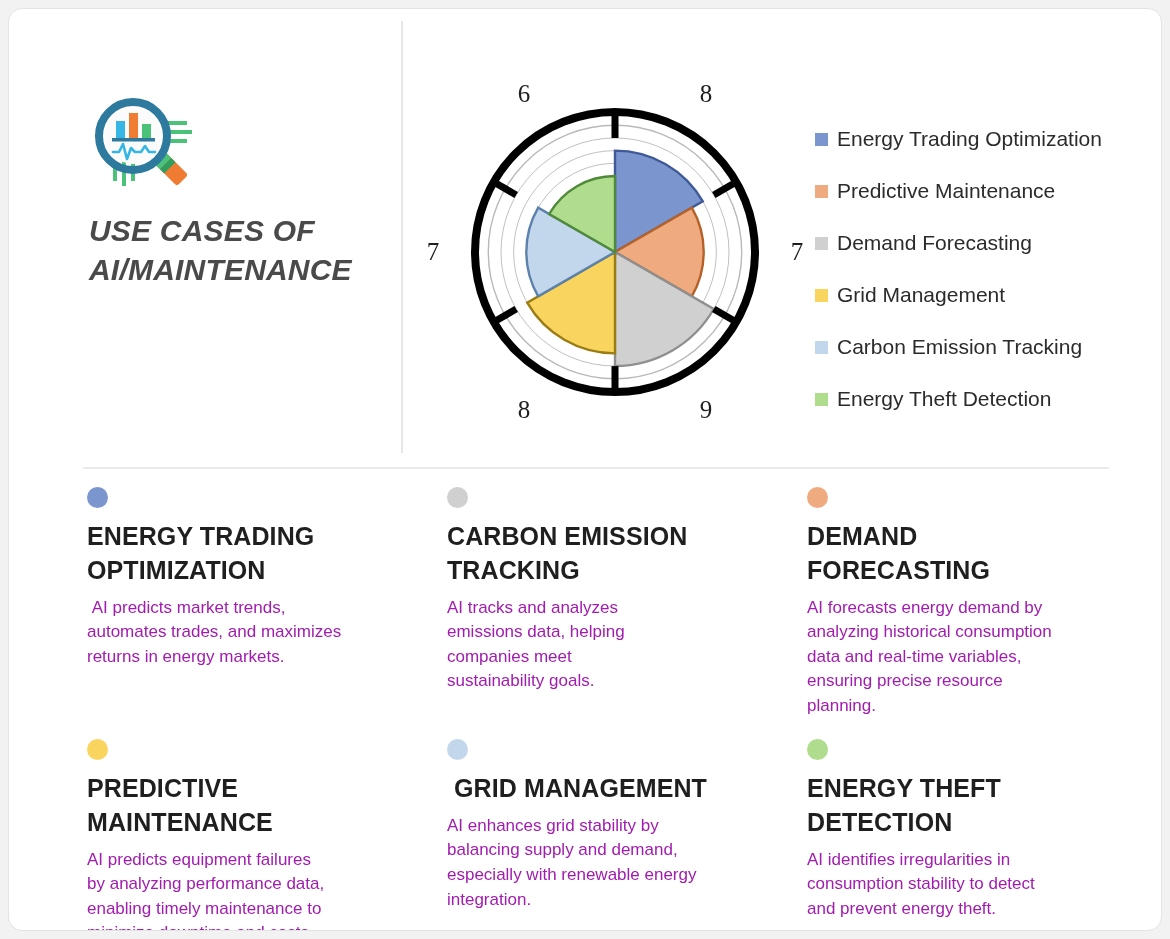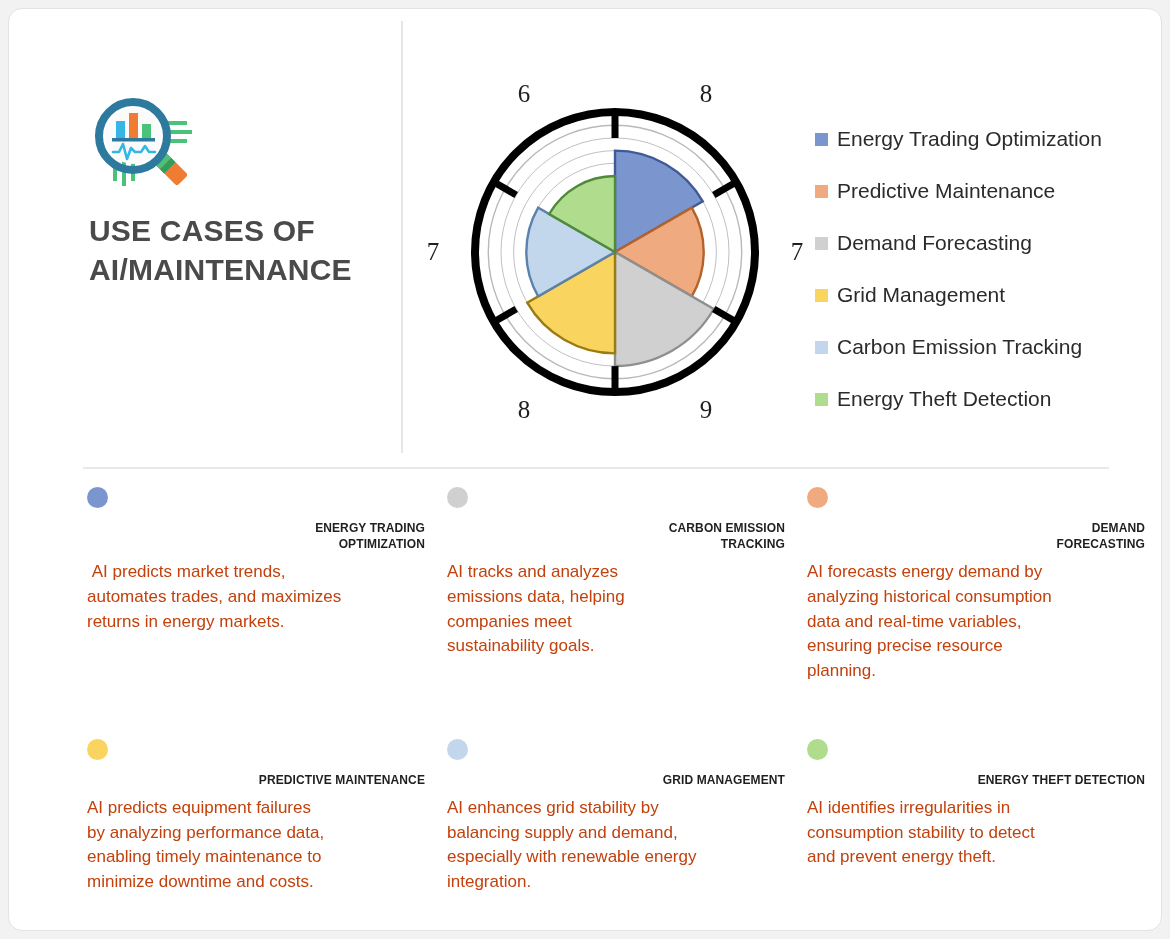--- a/index.html
+++ b/index.html
@@ -32,21 +32,21 @@
   }
 
   
   .brand { position: absolute; left: 80px; top: 86px; width: 300px; }
   .logo { width: 108px; height: 96px; display: block; }
   .title {
     margin-top: 20px;
     font-size: 30px; font-weight: bold; line-height: 1.3;
     color: #4a4a4a; letter-spacing: .2px;
   }
-  .title span { display: block; }
+  .title span { display: block; font-style: italic; }
 
   
   .chart-wrap { position: absolute; left: 400px; top: 0; width: 400px; height: 458px; }
   .chart-svg { position: absolute; left: 0; top: 0; }
 
   
   .legend { position: absolute; left: 806px; top: 104px; }
   .legend-row { display: flex; align-items: center; height: 52px; }
   .legend-swatch { width: 13px; height: 13px; margin-right: 9px; flex: 0 0 auto; }
   .legend-label { font-size: 21px; color: #2b2b2b; white-space: nowrap; }
@@ -57,27 +57,26 @@
     width: 1154px; height: 445px;
     display: grid;
     grid-template-columns: 356px 356px 356px;
     grid-template-rows: 252px 190px;
     padding-left: 78px;
     column-gap: 4px;
   }
   .card { position: relative; padding-right: 18px; }
   .dot { width: 21px; height: 21px; border-radius: 50%; margin-bottom: 12px; }
   .card-title {
-    font-size: 12px; font-weight: bold; color: #1f1f1f;
+    font-size: 25px; font-weight: bold; color: #1f1f1f;
     line-height: 1.35; letter-spacing: .1px; margin-bottom: 8px;
     white-space: pre-wrap;
-    text-align: right;
   }
   .card-body {
-    font-size: 17px; color: #c2410c; line-height: 1.45;
+    font-size: 17px; color: #a21caf; line-height: 1.45;
     white-space: pre-wrap;
   }
 </style>
 </head>
 <body>
 
 <div class="page">
 
   <div class="top">
 

